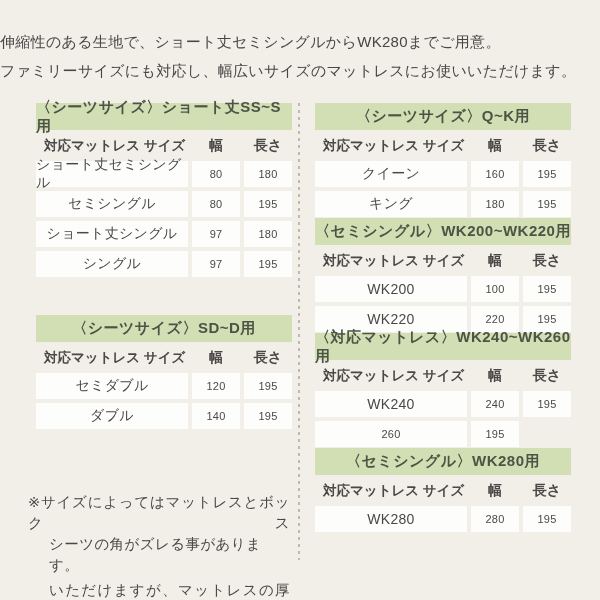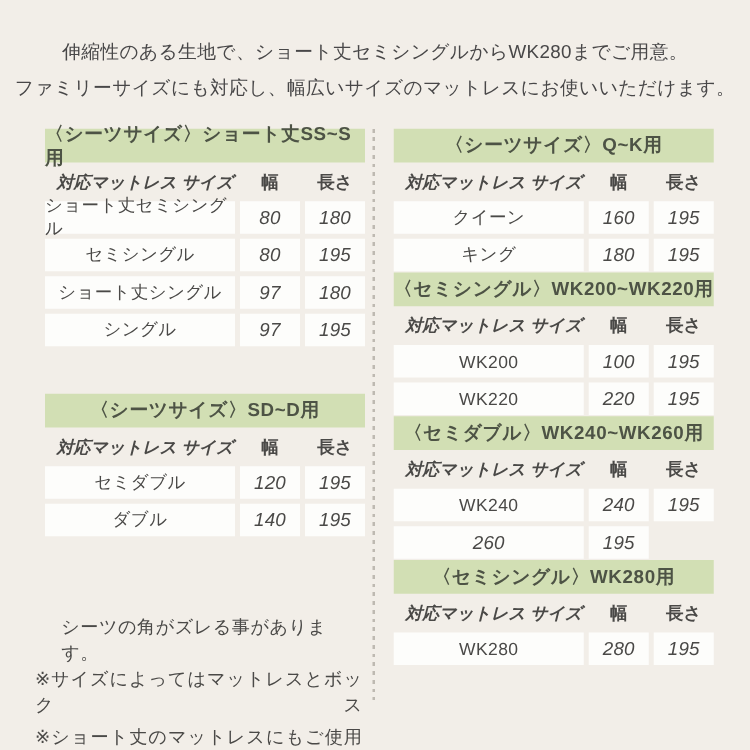--- a/index.html
+++ b/index.html
@@ -14,21 +14,21 @@
   html,body{width:600px;height:600px;}
   body{
     background:var(--background-color);
     font-family:"Liberation Sans","DejaVu Sans",sans-serif;
     color:var(--body-text-color);
     position:relative;
     overflow:hidden;
   }
   .intro{
     position:absolute;top:27px;left:0;right:0;
-    text-align:center;font-size:15px;line-height:29px;
+    text-align:left;font-size:15px;line-height:29px;
     letter-spacing:0.3px;color:#484748;
   }
   .columns{
     position:absolute;top:103px;left:36px;
     display:flex;align-items:flex-start;
   }
   .col{width:256px;display:flex;flex-direction:column;}
   .divider{
     width:2px;height:457px;
     margin-left:6px;margin-right:15px;
@@ -41,30 +41,30 @@
     height:27px;background:var(--accent-green);
     display:flex;align-items:center;justify-content:center;
     font-size:15px;font-weight:bold;letter-spacing:0.5px;
     color:var(--title-text-color);
   }
   .tbl-colhead{
     display:grid;grid-template-columns:152px 48px 48px;column-gap:4px;
     height:31px;align-items:center;font-size:13.5px;font-weight:bold;
     color:var(--body-text-color);
   }
-  .tbl-colhead .ch-name{padding-left:8px;text-align:center;font-style:italic;}
+  .tbl-colhead .ch-name{padding-left:8px;text-align:left;}
   .tbl-colhead .ch-num{text-align:center;font-size:14px;}
   .tbl-rows{display:flex;flex-direction:column;gap:4px;}
   .t-row{display:grid;grid-template-columns:152px 48px 48px;column-gap:4px;}
   .cell{
     background:var(--cell-bg);height:26px;
     display:flex;align-items:center;justify-content:center;
     font-size:14px;letter-spacing:0.3px;
   }
-  .cell.num{font-size:15px;letter-spacing:0.2px;font-style:italic;}
+  .cell.num{font-size:11px;letter-spacing:0.2px;}
   .notes{
     width:262px;margin-left:-8px;margin-top:25px;
     font-size:14.5px;line-height:21px;letter-spacing:0.4px;
     color:var(--body-text-color);
   }
   .note{margin-bottom:4px;}
   .nline{display:block;}
   .nline.cont{padding-left:21px;}
   .nline.jline{text-align:justify;text-align-last:justify;}
 </style>
@@ -129,25 +129,24 @@
           <div class="t-row">
             <div class="cell">ダブル</div>
             <div class="cell num">140</div>
             <div class="cell num">195</div>
           </div>
         </div>
       </section>
 
       <div class="notes">
         <p class="note">
+          <span class="nline jline">※サイズによってはマットレスとボックス</span>
           <span class="nline cont">シーツの角がズレる事があります。</span>
-          <span class="nline jline">※サイズによってはマットレスとボックス</span>
         </p>
         <p class="note">
-          <span class="nline jline">※ショート丈のマットレスにもご使用</span>
           <span class="nline cont jline">いただけますが、マットレスの厚さや</span>
 
         </p>
       </div>
 
     </div>
 
     <div class="divider"></div>
 
     <div class="col col-right">
@@ -188,21 +187,21 @@
           </div>
           <div class="t-row">
             <div class="cell">WK220</div>
             <div class="cell num">220</div>
             <div class="cell num">195</div>
           </div>
         </div>
       </section>
 
       <section class="size-table">
-        <header class="tbl-title">〈セミダブル〉WK240~WK260用</header>
+        <header class="tbl-title">〈対応マットレス〉WK240~WK260用</header>
         <div class="tbl-colhead">
           <div class="ch-name">対応マットレス サイズ</div>
           <div class="ch-num">幅</div>
           <div class="ch-num">長さ</div>
         </div>
         <div class="tbl-rows">
           <div class="t-row">
             <div class="cell">WK240</div>
             <div class="cell num">240</div>
             <div class="cell num">195</div>

